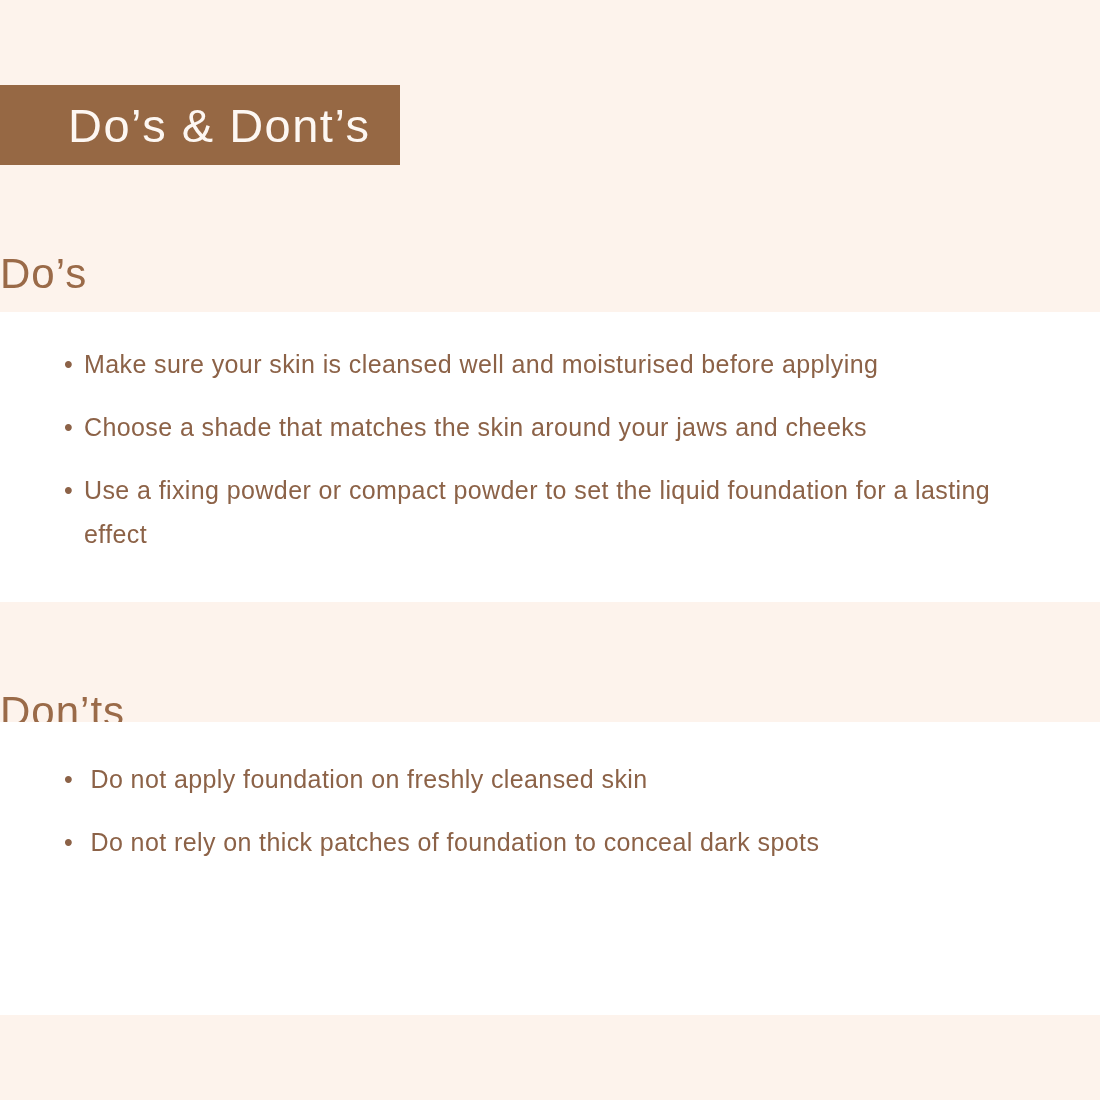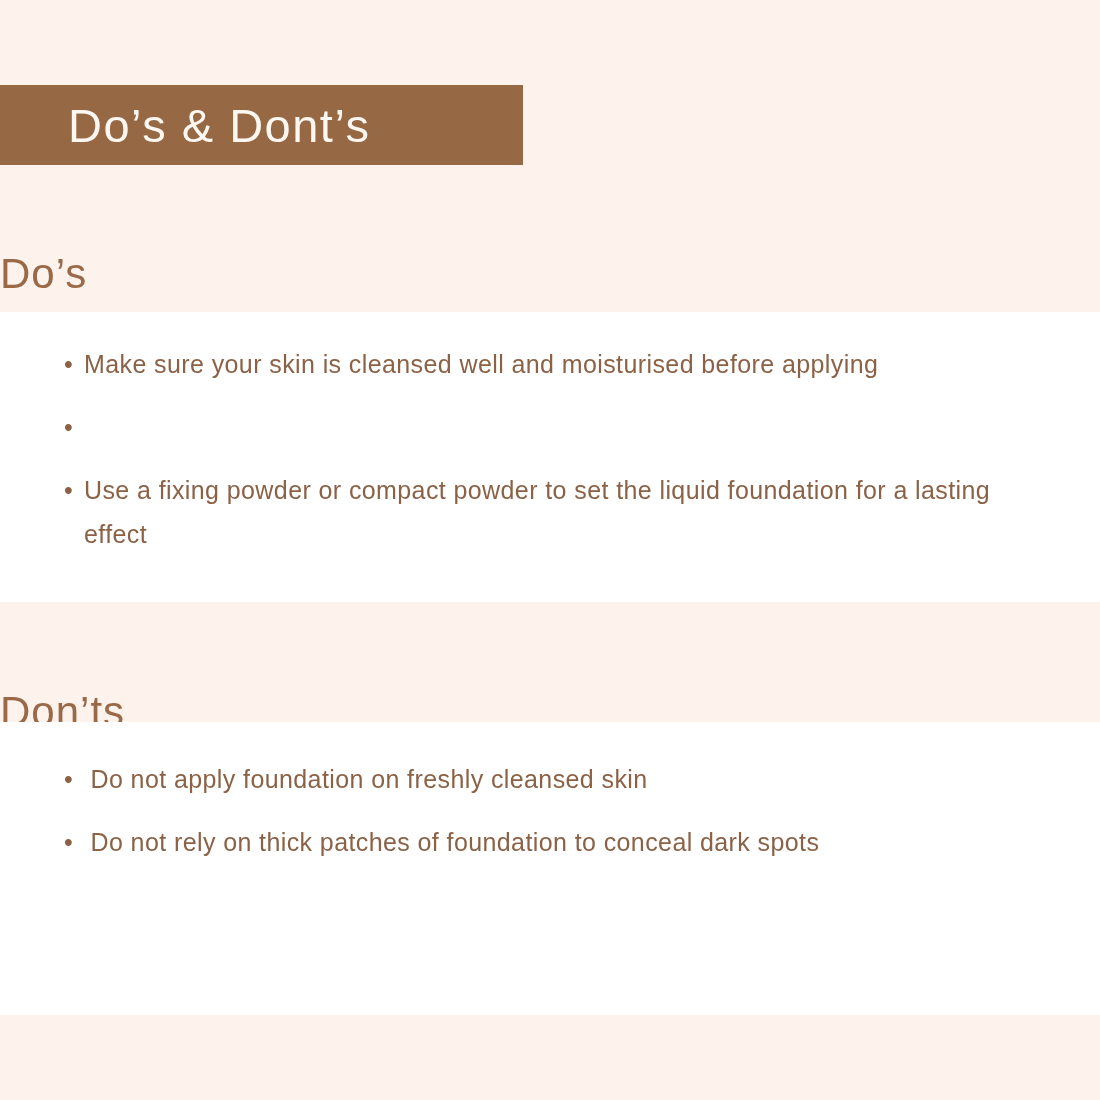--- a/index.html
+++ b/index.html
@@ -13,21 +13,21 @@
     background: #fdf3ec;
     font-family: "Liberation Sans", "DejaVu Sans", sans-serif;
     overflow: hidden;
   }
 
   
   .banner {
     position: absolute;
     top: 85px;
     left: 0;
-    width: 523px;
+    width: 400px;
     height: 80px;
     background: #966844;
     display: flex;
     align-items: center;
     padding-left: 68px;
     box-sizing: border-box;
   }
   .banner-title {
     color: #fdf7f2;
     font-size: 47px;
@@ -105,20 +105,21 @@
 
 <div class="section-heading heading-dos">Do’s</div>
 
 <div class="panel panel-dos">
   <p class="bullet bullet-1">
     <span class="marker">•</span>
     <span class="bullet-text">Make sure your skin is cleansed well and moisturised before applying</span>
   </p>
   <p class="bullet bullet-2">
     <span class="marker">•</span>
+    <span class="bullet-text">Choose a shade that matches the skin around your jaws and cheeks</span>
   </p>
   <p class="bullet bullet-3">
     <span class="marker">•</span>
     <span class="bullet-text">Use a fixing powder or compact powder to set the liquid foundation for a lasting effect</span>
   </p>
 </div>
 
 <div class="section-heading heading-donts">Don’ts</div>
 
 <div class="panel panel-donts">

